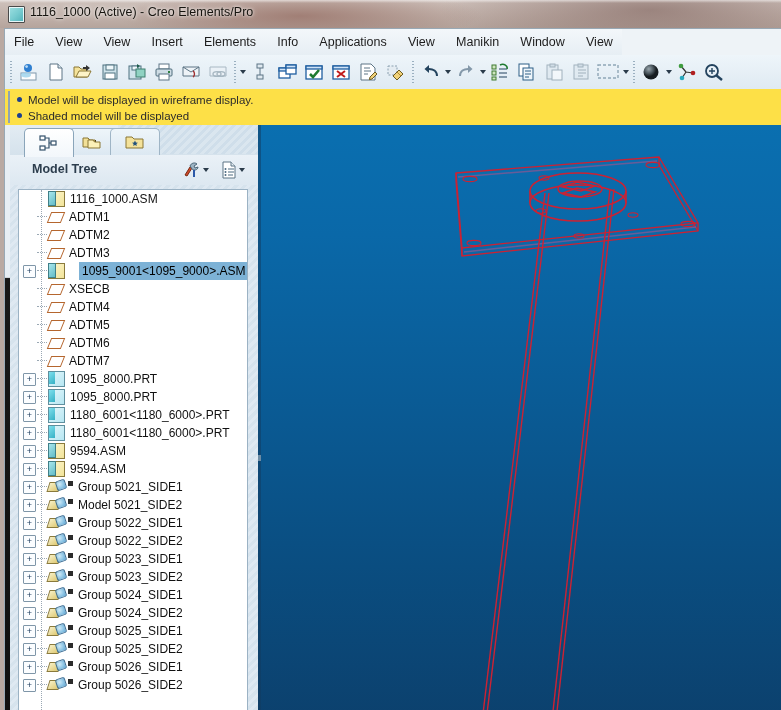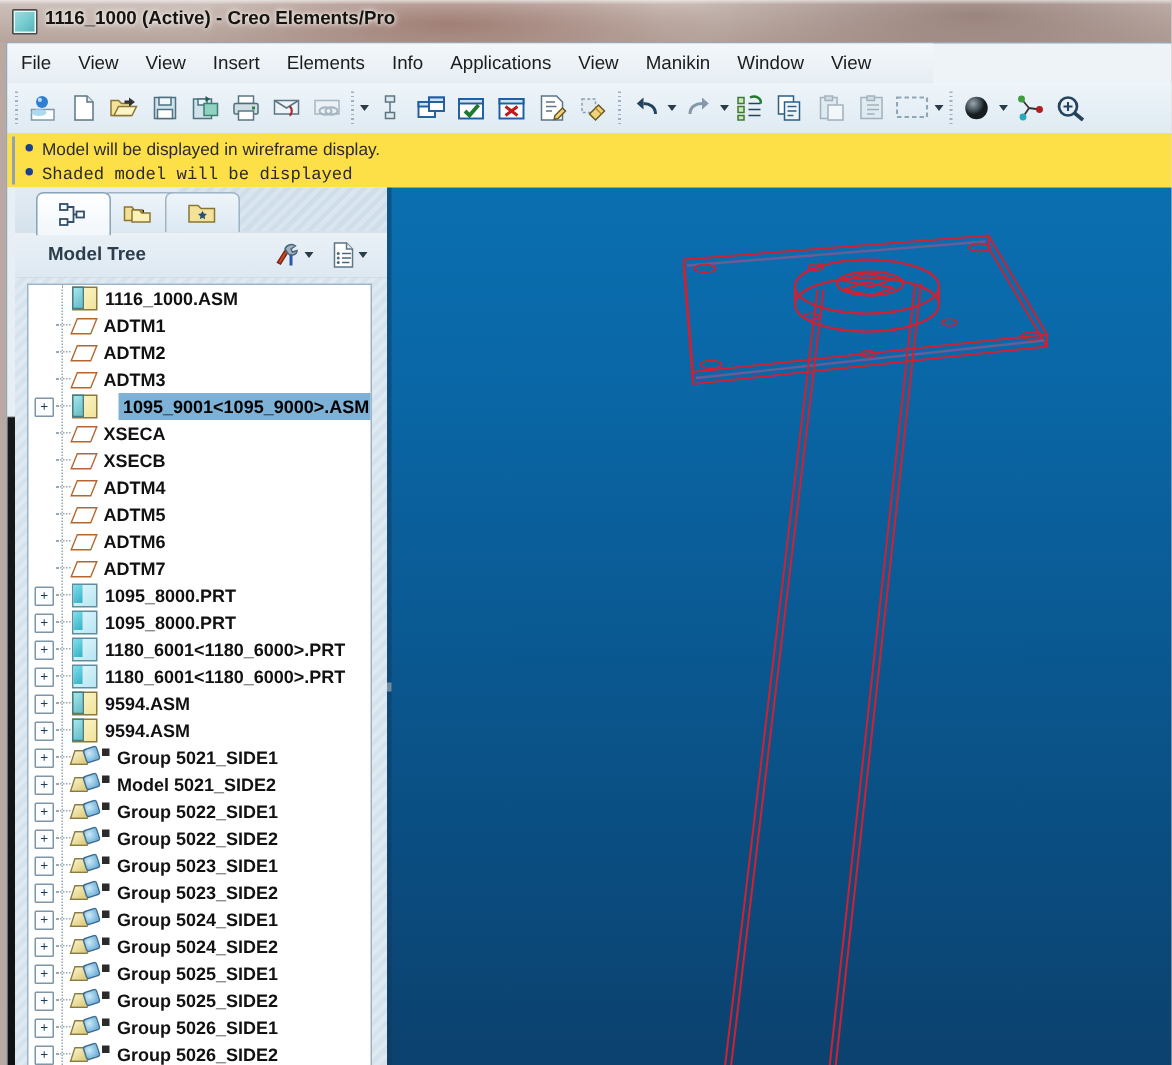--- a/index.html
+++ b/index.html
@@ -28,37 +28,36 @@
   .title-icon{
     position:absolute;left:8px;top:6px;width:15px;height:15px;
     background:linear-gradient(135deg,#9ee0e2 0%,#78ccd0 50%,#4fb0b8 100%);
     border:1px solid #4a4a4a;border-radius:1px;
     box-shadow:inset 0 0 0 1px #e8f7f8;
   }
   .title-text{
     position:absolute;left:30px;top:5px;
     font-size:12.5px;color:#16140f;white-space:nowrap;
     text-shadow:0 0 3px rgba(255,255,255,.9),0 0 6px rgba(255,255,255,.7);
-    font-weight:bold;
   }
 
   
   .window{
     position:absolute;left:4px;top:28px;width:777px;height:682px;
     background:#eef3f7;
     border-top:1px solid #98a8b4;
     border-left:1px solid #98a8b4;
   }
 
   
   .menubar{
     position:absolute;left:0;top:0;width:617px;height:26px;
     background:linear-gradient(180deg,#f3f7fa 0%,#e6eef4 100%);
     border-bottom:1px solid #c6d4de;
-    display:flex;align-items:center;
+    display:flex;align-items:center;justify-content:space-between;
   }
   .menu-item{
     padding:4px 9px;font-size:12.5px;color:#1c1c1c;cursor:default;
     white-space:nowrap;
   }
 
   
   .toolbar{
     position:absolute;left:0;top:26px;width:777px;height:34px;
     background:linear-gradient(180deg,#eef5fa 0%,#dfeaf2 100%);
@@ -92,21 +91,21 @@
     background:#8fa3b4;
   }
   .msg{
     position:absolute;left:12px;font-size:11.5px;color:#2b2b2b;white-space:nowrap;
   }
   .msg .bull{
     display:inline-block;width:5px;height:5px;border-radius:50%;
     background:#1c3f8f;margin-right:6px;vertical-align:2px;
   }
   .msg.m0{top:5px;}
-  .msg.m1{top:21px;font-family:Liberation Mono, monospace;}
+  .msg.m1{top:21px;}
 
   
   .gutter{
     position:absolute;left:0;top:96px;width:5px;height:586px;
     background:linear-gradient(180deg,#e7eef4 0%,#e7eef4 26%,#181818 26.2%,#101010 100%);
   }
 
   
   .navtabs{
     position:absolute;left:5px;top:96px;width:248px;height:30px;
@@ -156,21 +155,21 @@
     background:repeating-linear-gradient(135deg,#dfe9f2 0 3px,#d6e3ed 3px 6px);
   }
   .tree{
     position:absolute;left:0;top:0;width:228px;
   }
   .trow{
     position:relative;height:18px;display:flex;align-items:center;
     white-space:nowrap;padding-left:4px;
   }
   .trow .lbl{
-    font-size:12px;color:#111;padding:0 3px;line-height:18px;font-weight:bold;
+    font-size:12px;color:#111;padding:0 3px;line-height:18px;
   }
   .trow.sel .lbl{background:#7db2d6;color:#000;margin-left:12px;}
   .expander{
     width:11px;height:11px;border:1px solid #7f96a8;background:#fbfdff;
     display:inline-flex;align-items:center;justify-content:center;
     font-size:9px;line-height:9px;color:#1a3a5c;font-family:"Liberation Sans",sans-serif;
     flex:0 0 auto;border-radius:1px;
   }
   .expander.hidden{visibility:hidden;}
   .dots{
@@ -558,26 +557,20 @@
           <div class="trow sel">
             <span class="expander">+</span>
             <span class="dots"></span>
             <span class="ic ic-asm"></span>
             <span class="lbl">1095_9001&lt;1095_9000&gt;.ASM</span>
           </div>
           <div class="trow">
             <span class="expander hidden"></span>
             <span class="dots"></span>
             <span class="ic ic-dtm"></span>
-            <span class="lbl">XSECA</span>
-          </div>
-          <div class="trow">
-            <span class="expander hidden"></span>
-            <span class="dots"></span>
-            <span class="ic ic-dtm"></span>
             <span class="lbl">XSECB</span>
           </div>
           <div class="trow">
             <span class="expander hidden"></span>
             <span class="dots"></span>
             <span class="ic ic-dtm"></span>
             <span class="lbl">ADTM4</span>
           </div>
           <div class="trow">
             <span class="expander hidden"></span>

